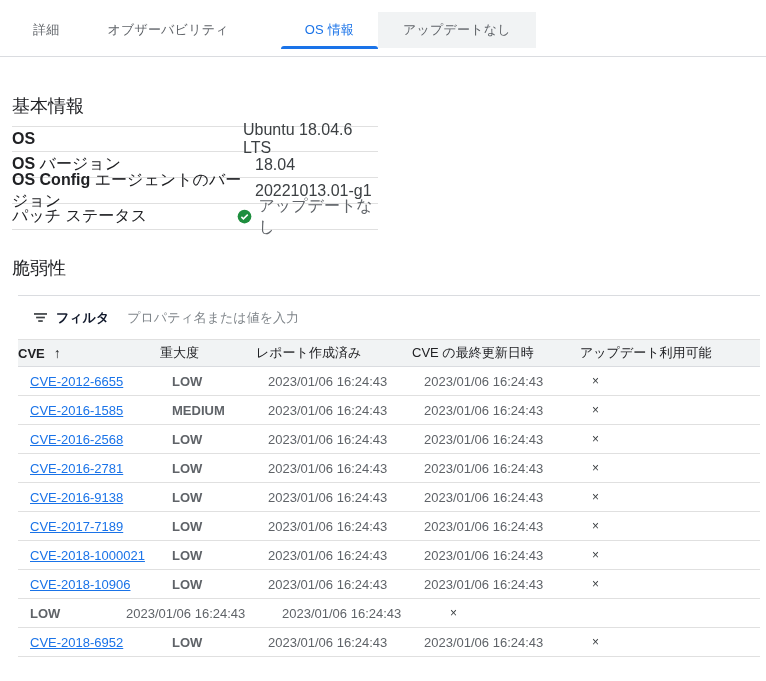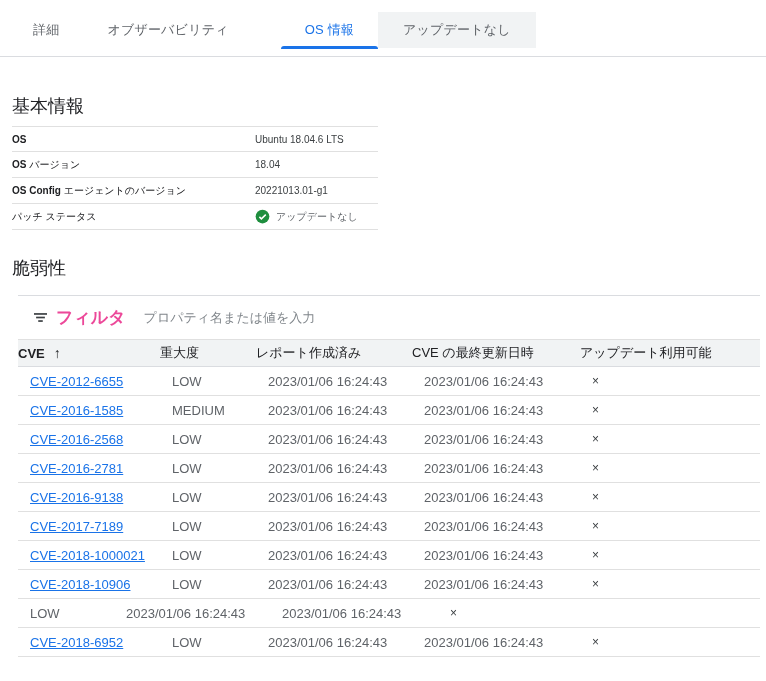--- a/index.html
+++ b/index.html
@@ -40,41 +40,41 @@
   }
   .h-basic { padding-top: 38px; }
   .h-vuln  { padding-top: 27px; }
 
   
   .info-table { margin: 9px 0 0 12px; width: 366px; }
   .info-row {
     display: flex; align-items: center;
     height: 26px;
     border-bottom: 1px solid #e0e0e0;
-    font-size: 10px;
+    font-size: 16px;
   }
   .info-row:first-child { border-top: 1px solid #e0e0e0; }
   .info-label { width: 243px; color: #202124; }
   .info-label .lbl-strong { font-weight: 700; }
   .info-value { color: #3c4043; display: flex; align-items: center; }
   .info-value.muted { color: #5f6368; justify-content: space-between; }
   .check-icon { width: 15px; height: 15px; margin-right: 6px; flex: 0 0 auto; }
 
   
   .vuln-card {
     margin: 16px 6px 0 18px;
     border-top: 1px solid #dadce0;
   }
   .filter-bar {
     height: 43px;
     display: flex; align-items: center;
     padding-left: 14px;
   }
   .filter-icon { width: 17px; height: 17px; flex: 0 0 auto; }
-  .filter-label { font-weight: 700; color: #ec4899; margin-left: 7px; font-size: 17px; }
+  .filter-label { font-weight: 700; color: #0f172a; margin-left: 7px; font-size: 13px; }
   .filter-input {
     border: none; outline: none; background: transparent;
     margin-left: 16px; flex: 1;
     font-family: inherit; font-size: 13px; color: #202124;
   }
   .filter-input::placeholder { color: #80868b; opacity: 1; }
 
   .cve-header {
     display: flex; align-items: center;
     height: 28px; padding-left: 0;
@@ -82,21 +82,21 @@
     border-top: 1px solid #e0e0e0;
     border-bottom: 1px solid #dadce0;
     color: #202124; font-size: 13px;
   }
   .cve-header .cell { font-weight: 400; }
   .cve-header .cell.c1 { font-weight: 700; display: flex; align-items: center; }
   .sort-arrow { font-weight: 700; margin-left: 9px; font-size: 14px; color: #202124; }
 
   .cell { flex: 0 0 auto; }
   .c1 { width: 142px; }
-  .c2 { width: 96px; }
+  .c2 { width: 96px; font-weight: bold; }
   .c3 { width: 156px; }
   .c4 { width: 168px; }
   .c5 { flex: 1 1 auto; }
 
   .cve-row {
     display: flex; align-items: center;
     height: 29px; padding-left: 12px;
     border-bottom: 1px solid #e0e0e0;
     font-size: 13px; color: #5f6368;
   }

